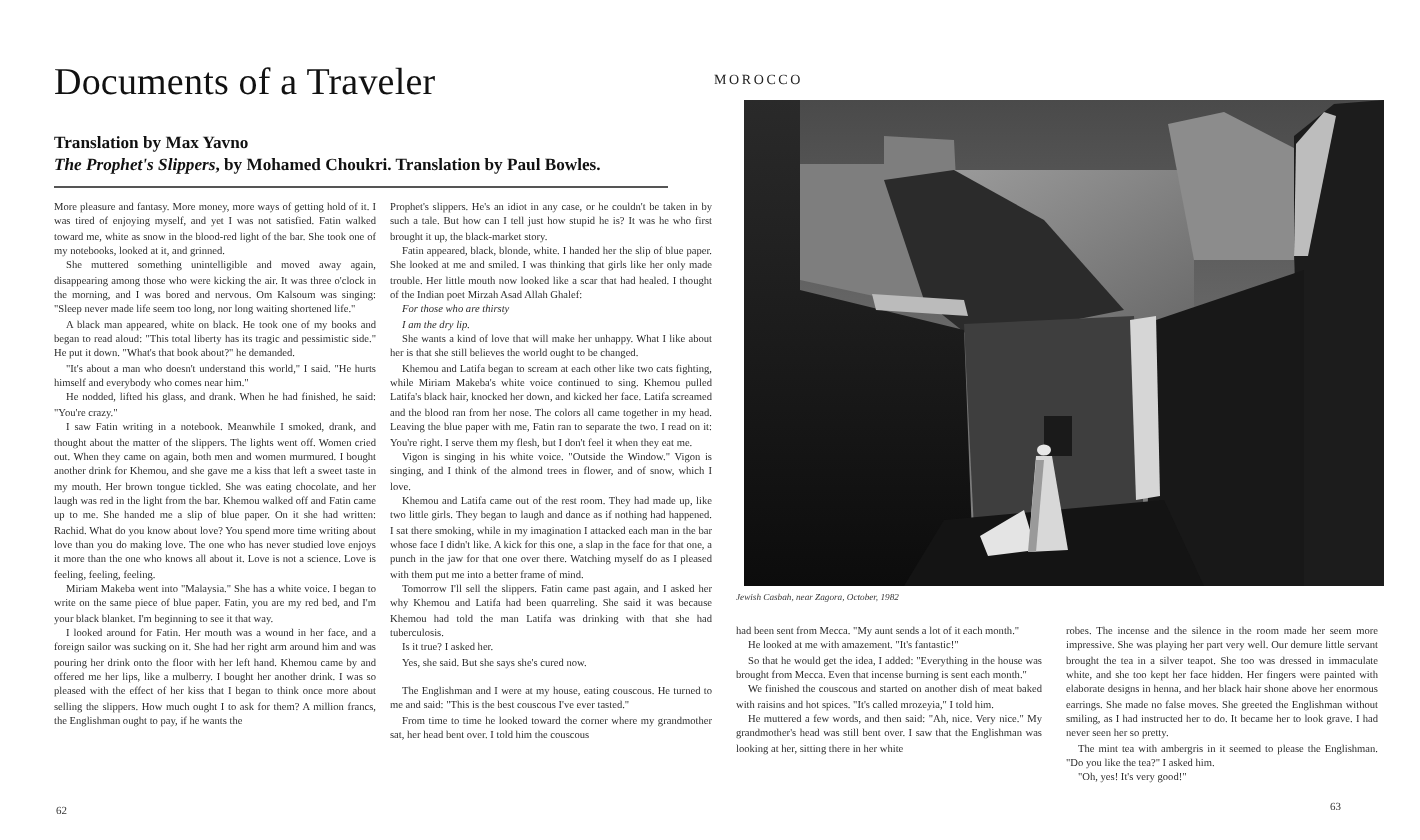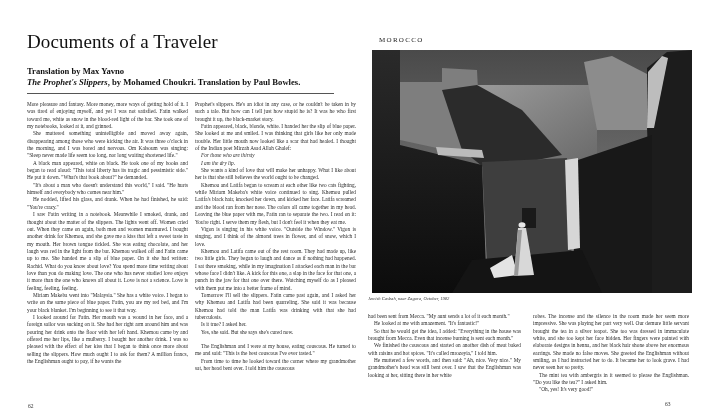--- a/index.html
+++ b/index.html
@@ -27,21 +27,21 @@
   .col p.verse { text-indent: 0; padding-left: 6px; font-style: italic; }
   .col p.gap { margin-top: 7px; }
   .col-l1 { left: 27px; }
   .col-l2 { left: 195px; }
 
   .folio { position: absolute; font-size: 5.5px; color: #333; }
   .folio-left { left: 28px; top: 403px; }
   .folio-right { left: 310px; top: 401px; }
 
   .section-label {
-    position: absolute; left: 24px; top: 36px;
+    position: absolute; left: 2px; top: 36px;
     font-size: 7px; letter-spacing: 1.3px; color: #222;
   }
 
   .photo {
     position: absolute; left: 17px; top: 50px; width: 320px; height: 243px;
     background: #1a1a1a; overflow: hidden;
   }
   .photo svg { display: block; width: 100%; height: 100%; }
   .caption { position: absolute; left: 13px; top: 296px; font-size: 4.6px; font-style: italic; color: #333; }
 

